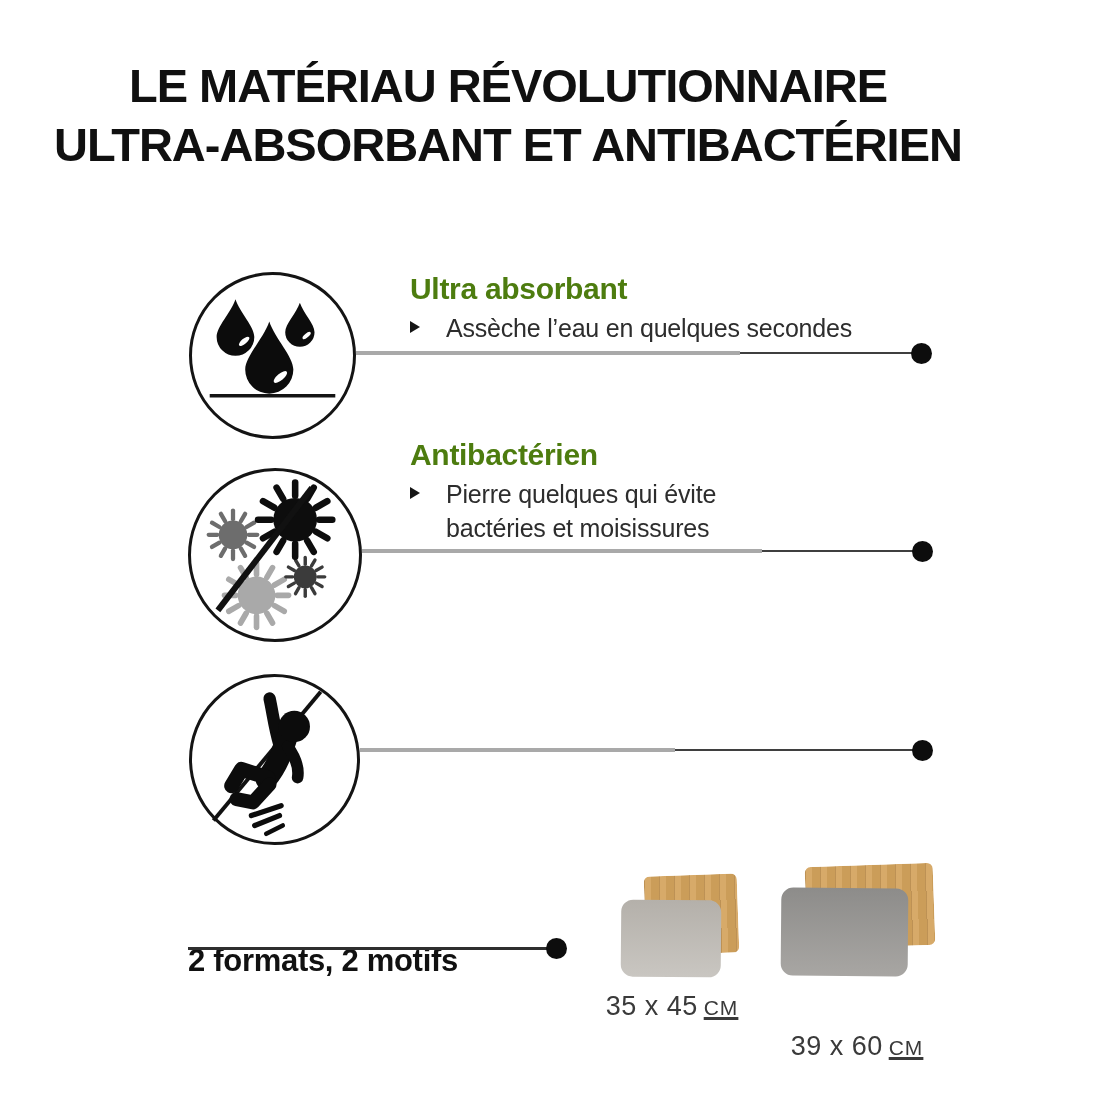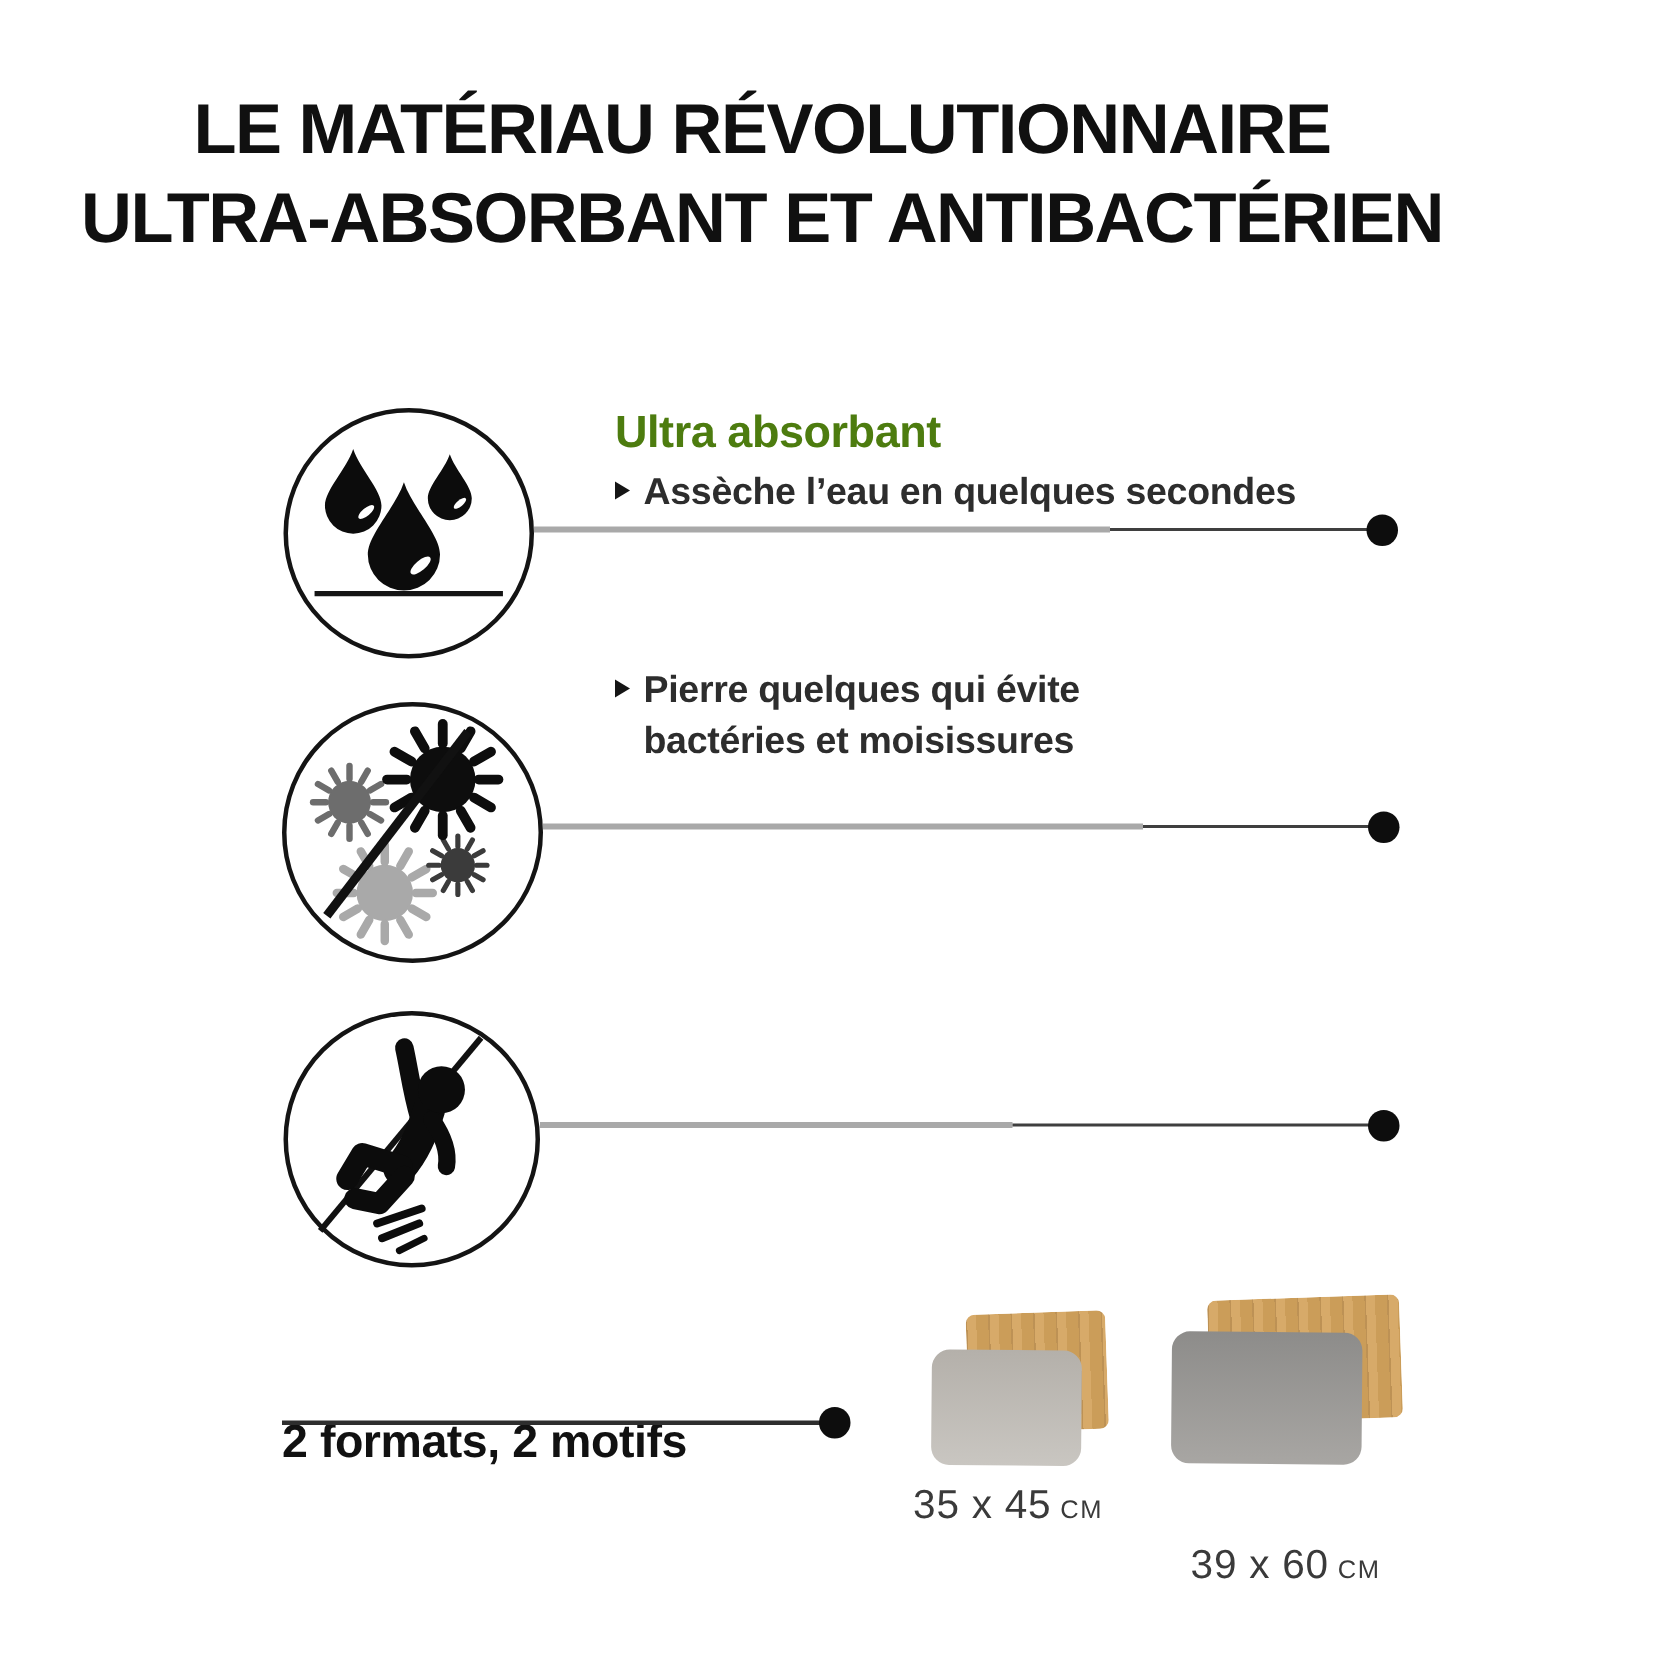--- a/index.html
+++ b/index.html
@@ -22,22 +22,22 @@
     position:absolute;border:3px solid #141414;border-radius:50%;
     background:#ffffff;box-sizing:border-box;
   }
   .feature-circle svg{width:100%;height:100%;display:block;}
   .feature-text{position:absolute;}
   .feature-heading{
     font-weight:800;font-size:30px;line-height:34px;color:#4d7c0f;
     letter-spacing:-0.3px;
   }
   .feature-desc{
-    display:flex;align-items:flex-start;gap:9px;margin-top:5px;
-    font-size:25px;line-height:34px;color:#2d2d2d;letter-spacing:-0.2px;font-weight:bold;
+    display:flex;align-items:flex-start;gap:26px;margin-top:5px;
+    font-size:25px;line-height:34px;color:#2d2d2d;letter-spacing:-0.2px;
   }
   .tri{
     width:0;height:0;flex:0 0 auto;
     border-left:10px solid #151515;
     border-top:6px solid transparent;
     border-bottom:6px solid transparent;
     margin-top:10px;
   }
   
   .connector{position:absolute;height:22px;}
@@ -59,21 +59,21 @@
       repeating-linear-gradient(90deg, #d7aa69 0 7px, #cb9d59 7px 15px);
     transform:rotate(-2deg);
   }
   .mat{position:absolute;border-radius:12px;}
   .mat-light{background:linear-gradient(180deg,#b4b0aa 0%,#c9c6c1 100%);transform:rotate(0.5deg);}
   .mat-dark{background:linear-gradient(180deg,#8d8c8a 0%,#a8a6a3 100%);transform:rotate(0.5deg);}
   .size-label{
     position:absolute;top:988px;text-align:center;
     font-size:27px;color:#3a3a3a;letter-spacing:0.5px;
   }
-  .size-label .unit{font-variant:small-caps;font-size:24px;letter-spacing:1px;margin-left:6px;}
+  .size-label .unit{font-variant:small-caps;font-size:30px;letter-spacing:1px;margin-left:6px;text-decoration:underline;}
 </style>
 </head>
 <body>
 
 <div id="canvas">
 
   <div class="title">
     <div>LE MATÉRIAU RÉVOLUTIONNAIRE</div>
     <div>ULTRA-ABSORBANT ET ANTIBACTÉRIEN</div>
   </div>
@@ -132,20 +132,21 @@
         </g>
       </defs>
       <use href="#germ" transform="translate(25,38) scale(0.85)" style="color:#6d6d6d"></use>
       <use href="#germ" transform="translate(39,74) scale(1.12)" style="color:#a9a9a9"></use>
       <use href="#germ" transform="translate(68,63) scale(0.68)" style="color:#3b3b3b"></use>
       <use href="#germ" transform="translate(62,29) scale(1.3)" style="color:#0d0d0d"></use>
       <line x1="16" y1="83" x2="72" y2="10" stroke="#111111" stroke-width="3.6"></line>
     </svg>
   </div>
   <div class="feature-text" style="left:410px;top:438px;">
+    <div class="feature-heading">Antibactérien</div>
     <div class="feature-desc">
       <span class="tri"></span>
       <span>
         <div>Pierre quelques qui évite</div>
         <div>bactéries et moisissures</div>
       </span>
     </div>
   </div>
   <div class="connector" style="left:362px;top:540px;width:586px;">
     <div class="line-gray" style="left:0;width:400px;"></div>

